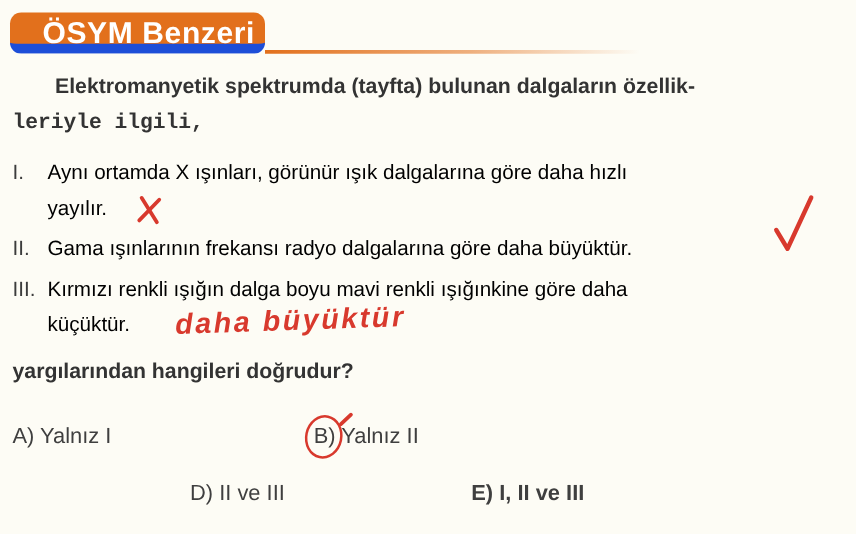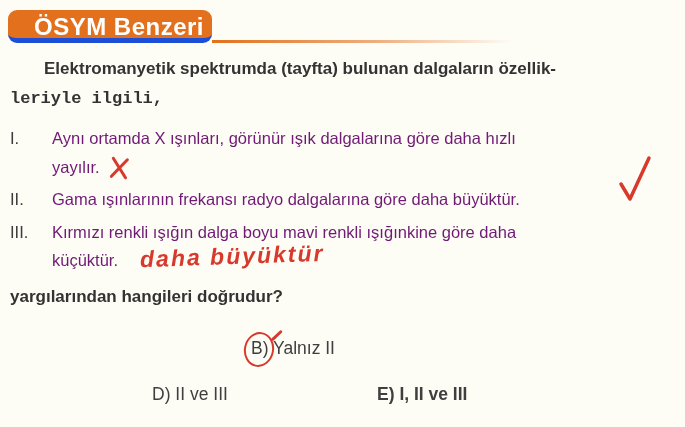--- a/index.html
+++ b/index.html
@@ -12,21 +12,21 @@
     width:685px;height:427px;
     background:#fdfcf5;
     overflow:hidden;
     color:#3a3a3a;
   }
   
   .badge{
     position:absolute;left:8px;top:10px;
     width:204px;height:33px;
     background:#e2701c;
-    border-bottom:5px solid #1d4ed8;
+    border-bottom:8px solid #1d4ed8;
     border-radius:9px;
     color:#ffffff;
     font-weight:bold;
     font-size:24px;
     line-height:33px;
     padding-left:26px;
     box-sizing:border-box;
     letter-spacing:0.5px;
   }
   .header-rule{
@@ -42,22 +42,22 @@
     color:#333333;
     white-space:nowrap;
   }
   
   .numeral{
     position:absolute;left:10px;
     font-size:16.5px;color:#3c3c3c;
     white-space:nowrap;
   }
   .item-line{
-    position:absolute;left:52px;
-    font-size:16.5px;color:#701a75;
+    position:absolute;left:38px;
+    font-size:16.5px;color:#000000;
     white-space:nowrap;
   }
   
   .option{
     position:absolute;
     font-size:17.5px;color:#3f3f3f;
     white-space:nowrap;
   }
   .opt-letter{position:relative;display:inline-block;}
   
@@ -122,20 +122,24 @@
     </svg>
   </div>
 
   <div class="numeral" style="top:223px;">III.</div>
   <div class="item-line" style="top:223px;">Kırmızı renkli ışığın dalga boyu mavi renkli ışığınkine göre daha</div>
   <div class="item-line" style="top:251px;">küçüktür.</div>
   <div class="hand-note">daha büyüktür</div>
 
   <div class="q-line" style="top:287px;">yargılarından hangileri doğrudur?</div>
 
+  <div class="option" style="left:10px;top:338px;">
+    <span class="opt-letter">A)</span>
+    <span>Yalnız I</span>
+  </div>
   <div class="option" style="left:251px;top:338px;">
     <span class="opt-letter"><span>B)</span><span class="circle-b"></span></span>
     <span>Yalnız II</span>
   </div>
 
   <div class="option" style="left:152px;top:384px;">
     <span class="opt-letter">D)</span>
     <span>II ve III</span>
   </div>
   <div class="option" style="left:377px;top:384px;font-weight:bold;">

